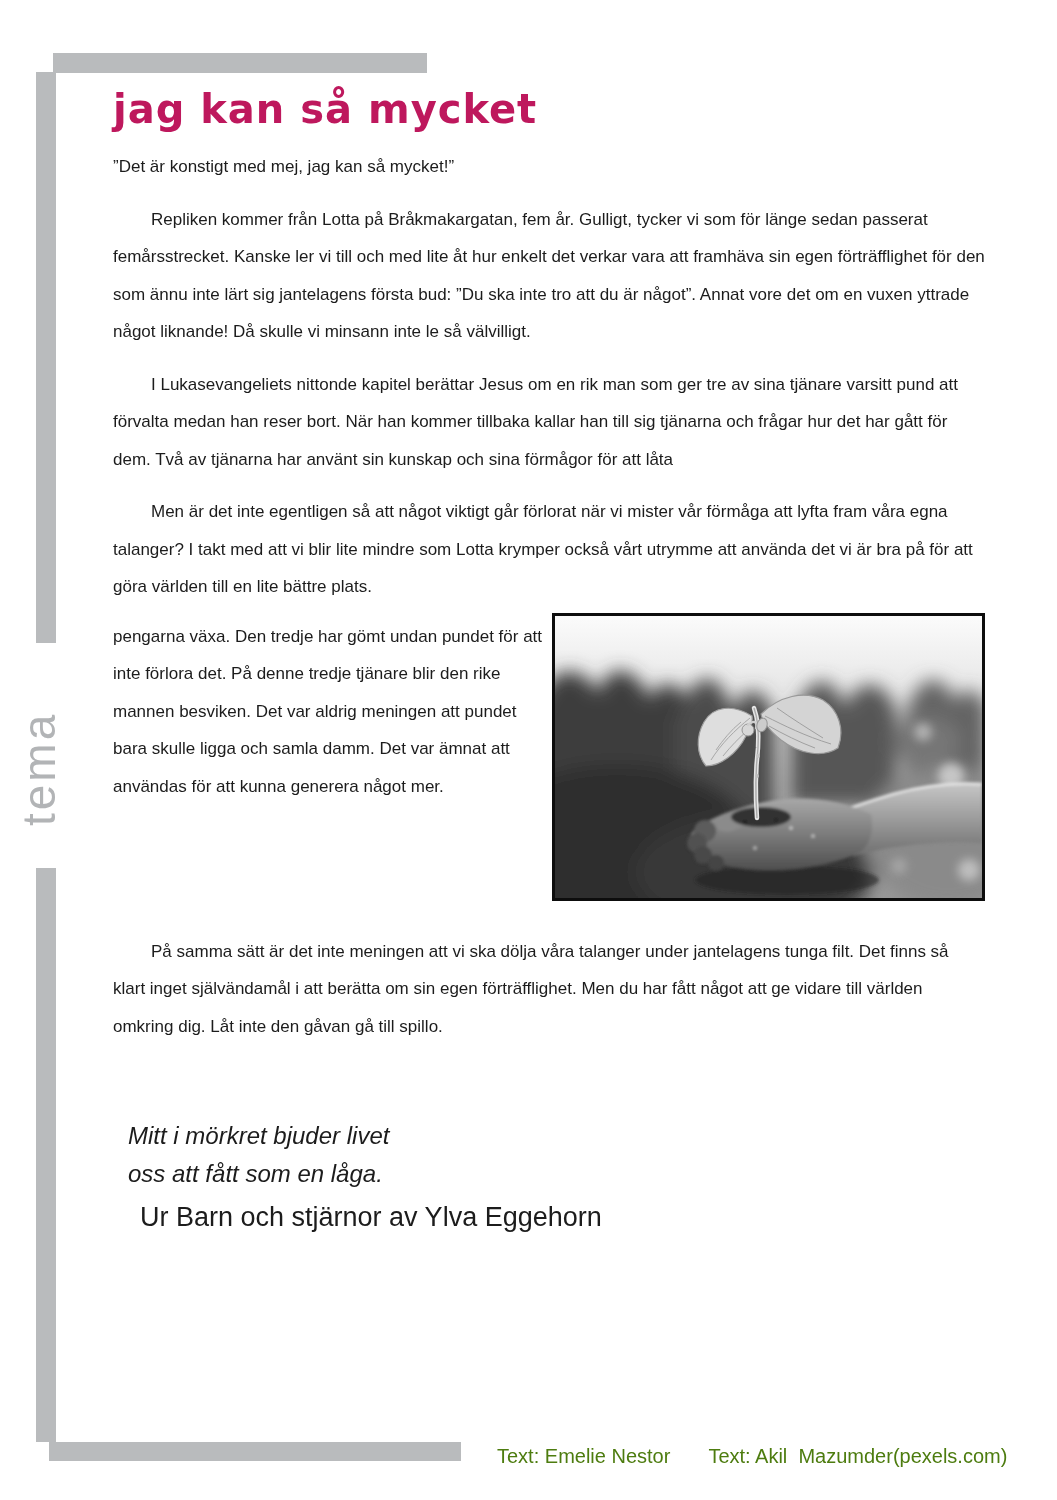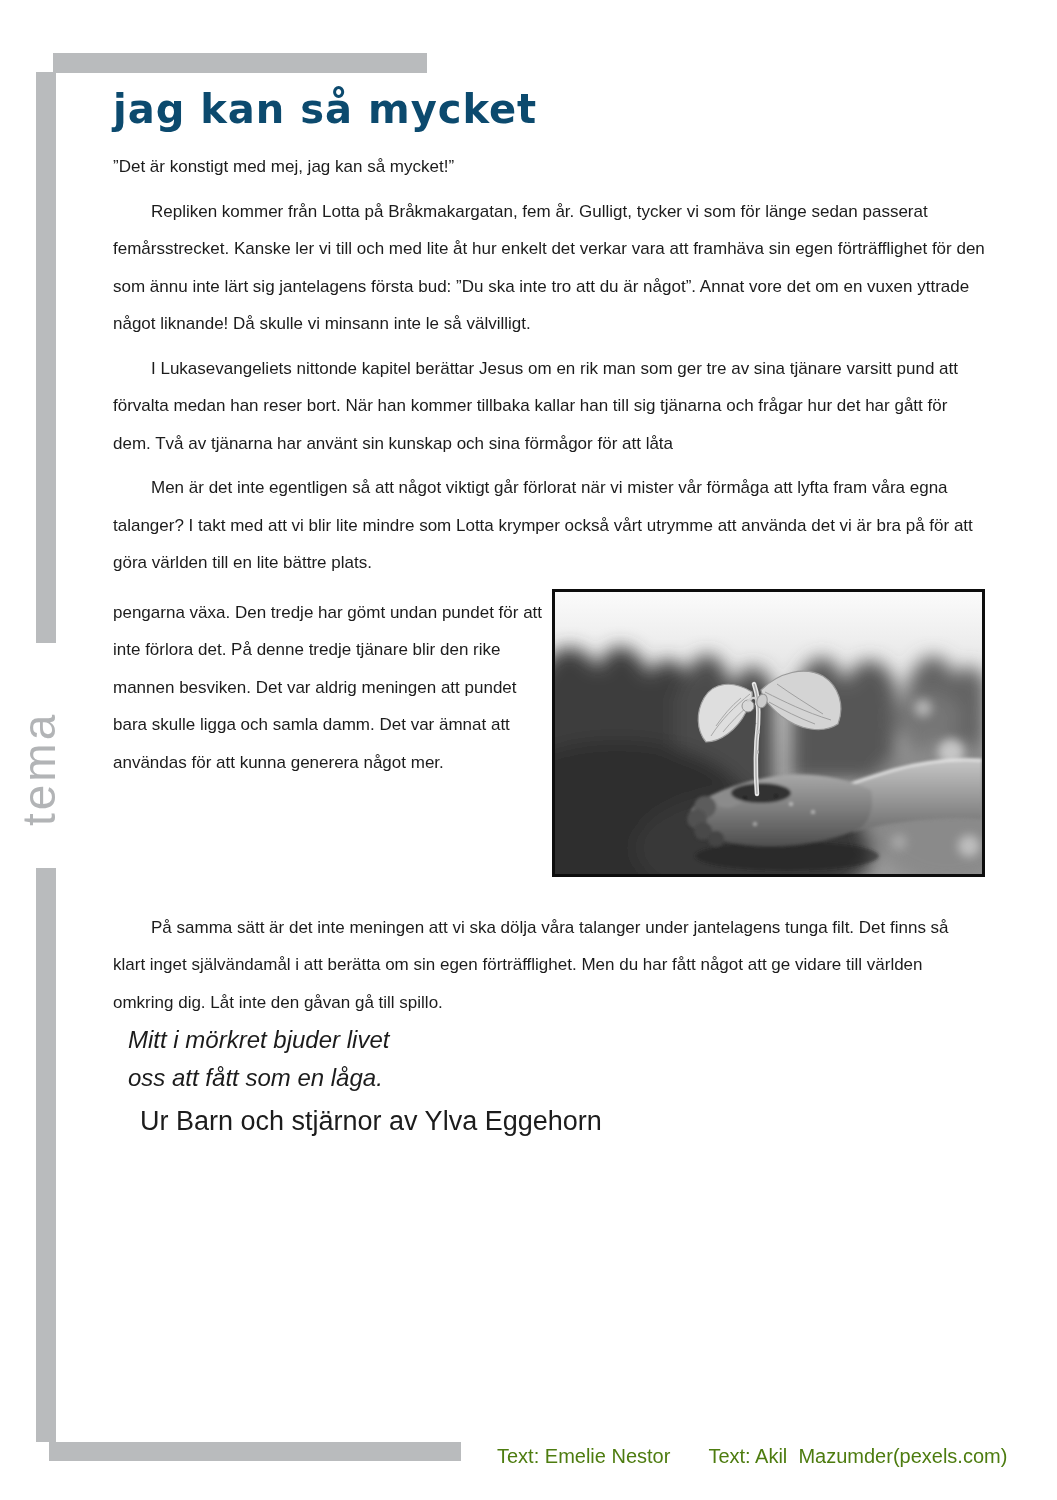--- a/index.html
+++ b/index.html
@@ -16,35 +16,35 @@
   
   .tema{
     position:absolute;left:16px;top:696px;height:130px;
     writing-mode:vertical-rl;transform:rotate(180deg);
     font-size:46px;letter-spacing:3px;color:#b2b4b6;line-height:1;
   }
   
   .content{position:absolute;left:113px;top:86px;width:872px;}
   h1.title{
     margin:0 0 16px 0;font-family:"DejaVu Sans",sans-serif;font-weight:800;
-    font-size:40px;letter-spacing:1px;color:#0c4a6e;line-height:1.15;
+    font-size:40px;letter-spacing:1px;color:#be185d;line-height:1.15;
   }
   p.body{margin:0;font-size:17px;line-height:37.5px;}
-  p.body + p.body{margin-top:7px;}
+  p.body + p.body{margin-top:15px;}
   p.indent{text-indent:38px;}
   .media-row{display:flex;margin-top:7px;}
   .col-text{flex:0 0 436px;padding-top:5px;}
   .col-text p.body{line-height:37.5px;}
   .photo-frame{
     margin-left:auto;width:427px;height:282px;border:3px solid #0d0d0d;
     background:#cfcfcf;flex:0 0 auto;
   }
   .photo-frame svg{display:block;}
   p.after-photo{margin-top:32px;}
-  .quote-block{padding-left:15px;font-style:italic;font-size:24px;line-height:38px;}
+  .quote-block{margin-top:72px;padding-left:15px;font-style:italic;font-size:24px;line-height:38px;}
   .quote-attr{margin-top:9px;padding-left:12px;font-size:27px;font-style:normal;line-height:30px;}
   .credits{
     position:absolute;left:497px;top:1443px;display:flex;gap:38px;
     font-size:20px;line-height:26px;color:#4d7c0f;
   }
   .credits span{white-space:pre-wrap;}
 </style>
 </head>
 <body>
 

